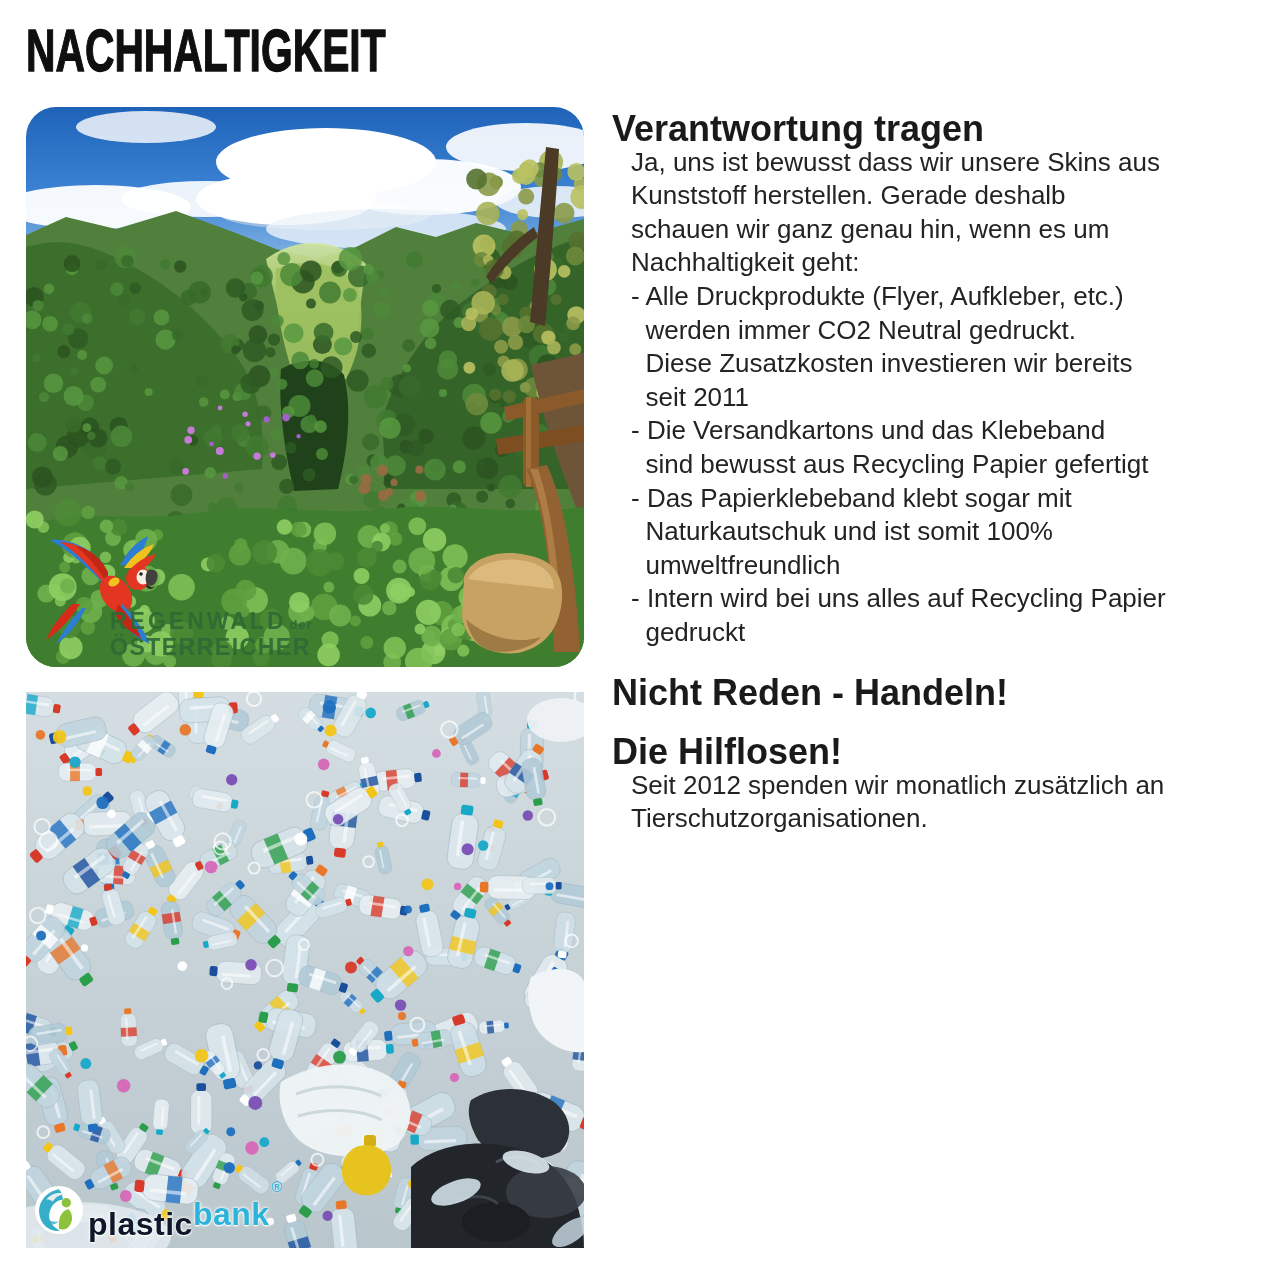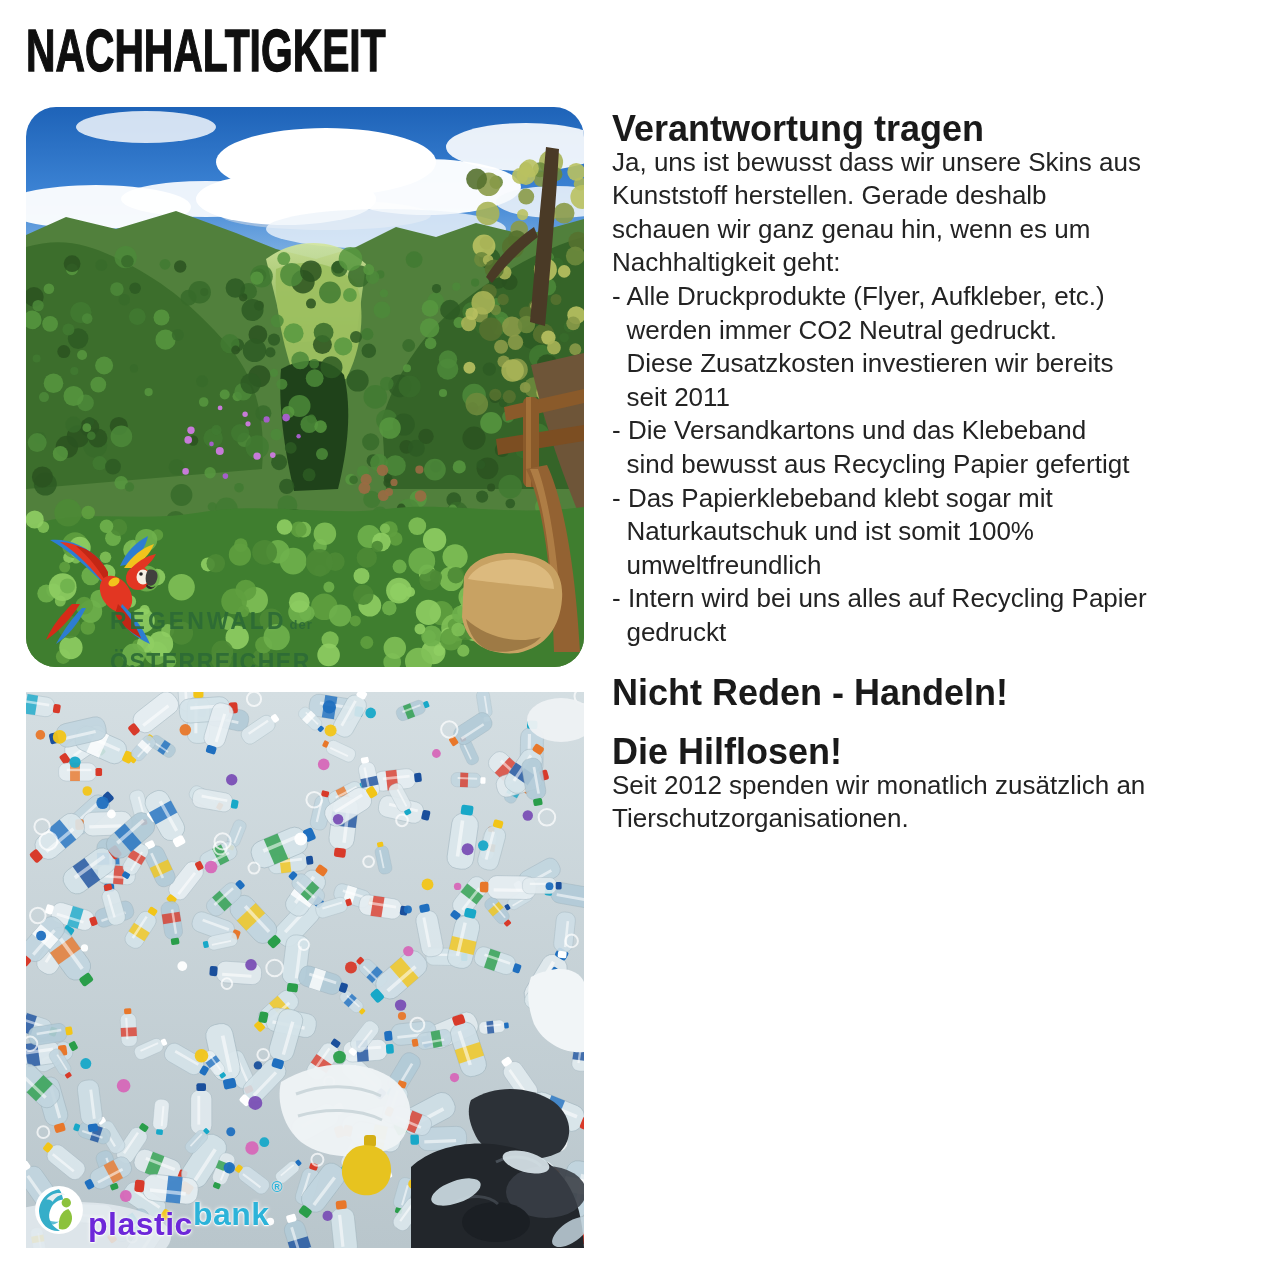--- a/index.html
+++ b/index.html
@@ -19,43 +19,43 @@
   .photo-plastic   { top:692px; height:556px; }
   .photo svg.photo-art { display:block; width:558px; }
 
   
   .rw-text {
     position:absolute; left:84px; top:503px; color:#2d6b36; opacity:0.92;
     line-height:1; white-space:nowrap;
   }
   .rw-line1 { font-size:23px; font-weight:bold; letter-spacing:3px; }
   .rw-der   { font-size:13px; font-weight:bold; letter-spacing:1px; margin-left:3px; }
-  .rw-line2 { font-size:23px; font-weight:bold; letter-spacing:1.5px; margin-top:18px; }
+  .rw-line2 { font-size:23px; font-weight:bold; letter-spacing:1.5px; margin-top:3px; }
 
   
   .pb-logo {
     position:absolute; left:8px; top:488px; display:flex; align-items:center;
   }
   .pb-icon { width:50px; height:50px; margin-right:4px; flex:0 0 auto; }
   .pb-word { font-size:32px; font-weight:bold; letter-spacing:0.5px; line-height:1; }
-  .pb-plastic { color:#6d28d9; text-shadow:0 0 2px #fff, 0 0 4px #fff, 0 1px 1px #fff;margin-top:28px; }
+  .pb-plastic { color:#0f172a; text-shadow:0 0 2px #fff, 0 0 4px #fff, 0 1px 1px #fff;margin-top:28px; }
   .pb-bank    { color:#2cb3d9; text-shadow:0 0 2px #fff, 0 0 4px #fff, 0 1px 1px #fff;margin-top:7px; }
   .pb-reg     { color:#2cb3d9; font-size:15px; font-weight:bold; margin-left:2px;
                 align-self:flex-start; margin-top:-2px; text-shadow:0 0 2px #fff; }
 
   
   .text-col {
     position:absolute; left:612px; top:112px; width:668px;
     color:#232323; font-size:26px; line-height:33.6px;
   }
   .text-section { margin:0 0 26px 0; }
   .text-section h2 {
     margin:0; font-size:36px; line-height:33.6px; font-weight:bold; color:#1a1a1a;
   }
-  .body-text { white-space:pre-wrap; }
+  .body-text { white-space:pre-wrap;margin-left:19px; }
 </style>
 </head>
 <body>
 
 <h1 class="page-title">NACHHALTIGKEIT</h1>
 
 <figure class="photo photo-rainforest">
   <svg class="photo-art" viewBox="0 0 558 560" width="558" height="560">
     <defs>
       <linearGradient id="sky" x1="0" y1="0" x2="0" y2="1">

